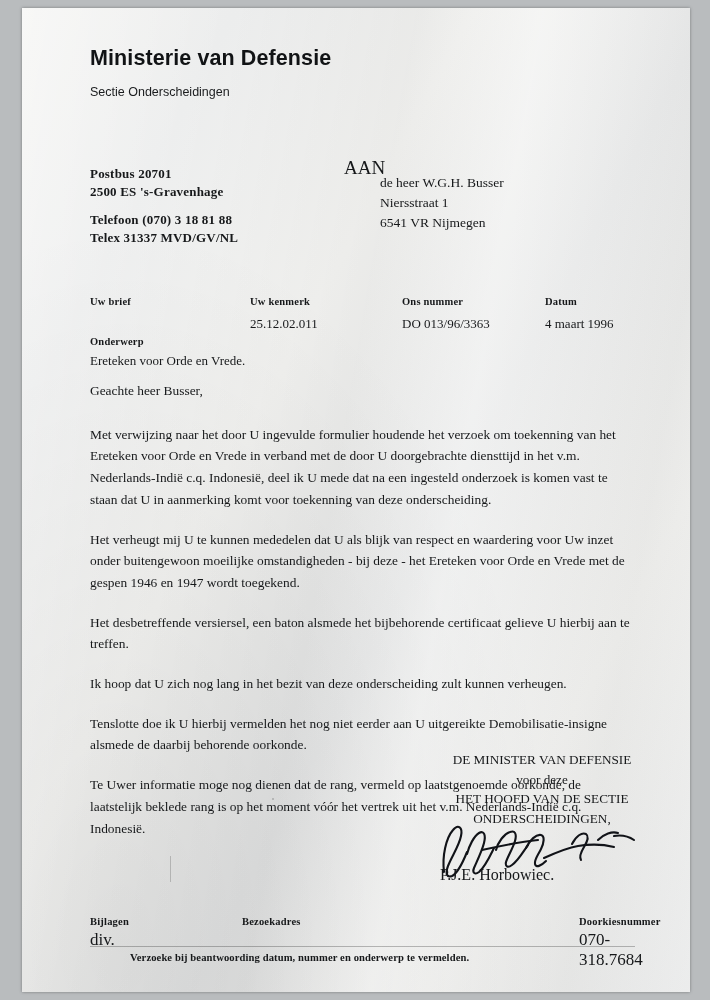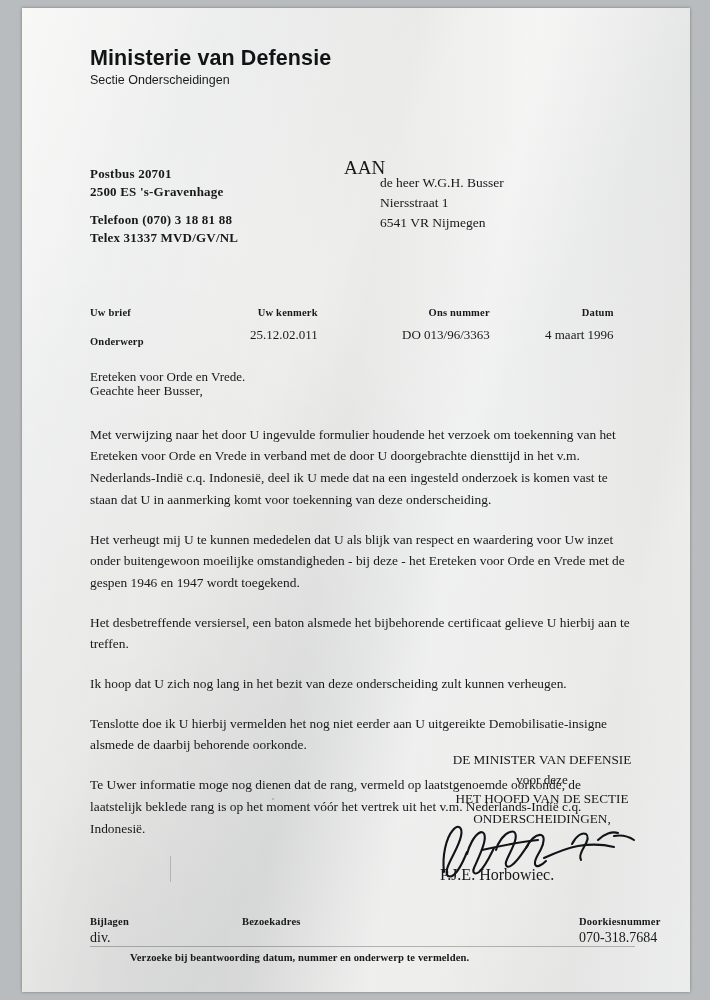--- a/index.html
+++ b/index.html
@@ -48,21 +48,21 @@
   .hdr-title {
     font-family: "Liberation Sans", sans-serif;
     font-size: 21.5px;
     font-weight: bold;
     letter-spacing: 0.1px;
     color: #111315;
   }
   .hdr-sub {
     font-family: "Liberation Sans", sans-serif;
     font-size: 12.5px;
-    margin-top: 2px;
+    margin-top: 14px;
     color: #1a1c1e;
   }
 
   
   .sender {
     position: absolute;
     left: 68px;
     top: 157px;
     font-size: 13px;
     line-height: 1.42;
@@ -92,22 +92,21 @@
   
   .refrow {
     position: absolute;
     top: 288px;
     left: 68px;
     width: 540px;
     font-size: 12.8px;
   }
   .refrow .col {
     position: absolute;
-    top: 11px;
-    text-align: right;
+    top: 0;
   }
   .refrow .lbl {
     font-weight: bold;
     font-size: 10.5px;
     letter-spacing: 0.2px;
     display: block;
     margin-bottom: 9px;
   }
   .refrow .val {
     display: block;
@@ -124,21 +123,21 @@
     position: absolute;
     left: 68px;
     top: 328px;
     font-size: 12.8px;
   }
   .subj .lbl {
     font-weight: bold;
     font-size: 10.5px;
     letter-spacing: 0.2px;
     display: block;
-    margin-bottom: 22px;
+    margin-bottom: 6px;
   }
   .subj .val {
     display: block;
     font-size: 13px;
   }
 
   
   .body {
     position: absolute;
     left: 68px;
@@ -188,21 +187,21 @@
     top: 908px;
     width: 545px;
     font-size: 10.5px;
   }
   .footer .f-lbl {
     font-weight: bold;
     letter-spacing: 0.2px;
   }
   .footer .f-val {
     display: block;
-    font-size: 14px;
+    font-size: 17px;
     font-weight: normal;
     margin-top: 3px;
   }
   .f1 { position: absolute; left: 0; top: 0; }
   .f2 { position: absolute; left: 152px; top: 0; }
   .f3 { position: absolute; left: 489px; top: 0; }
 
   .footnote {
     position: absolute;
     left: 68px;

